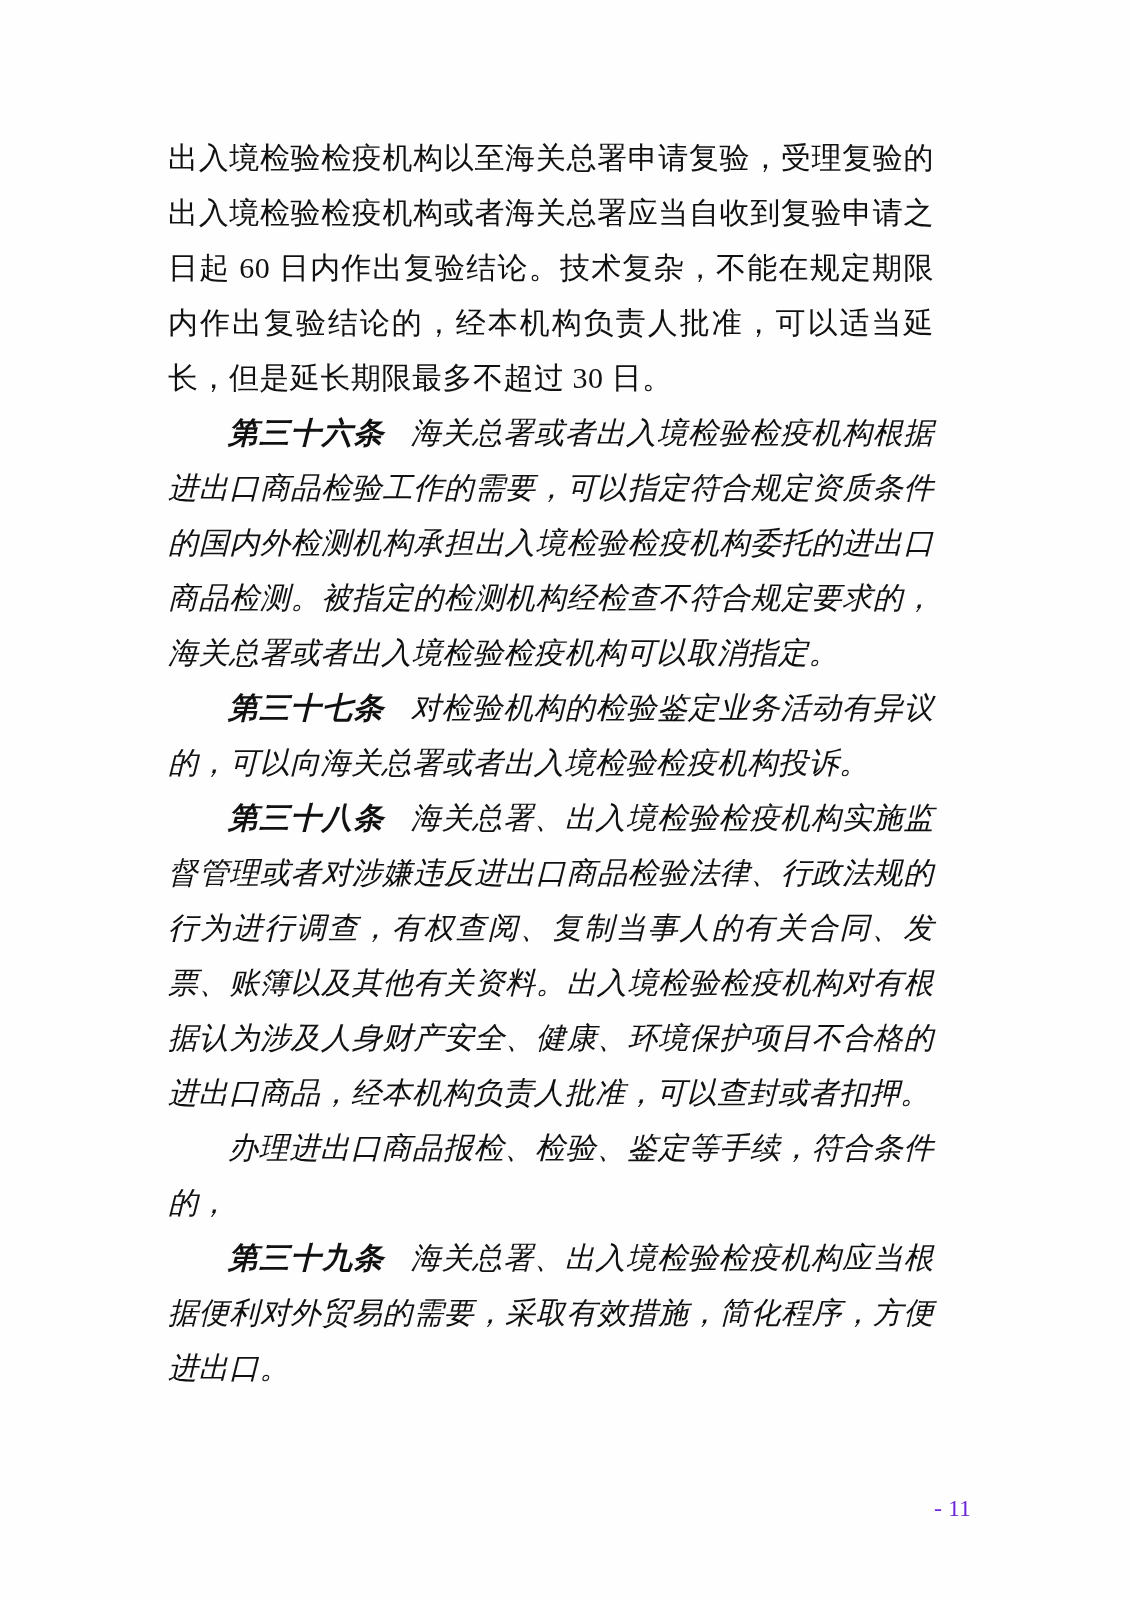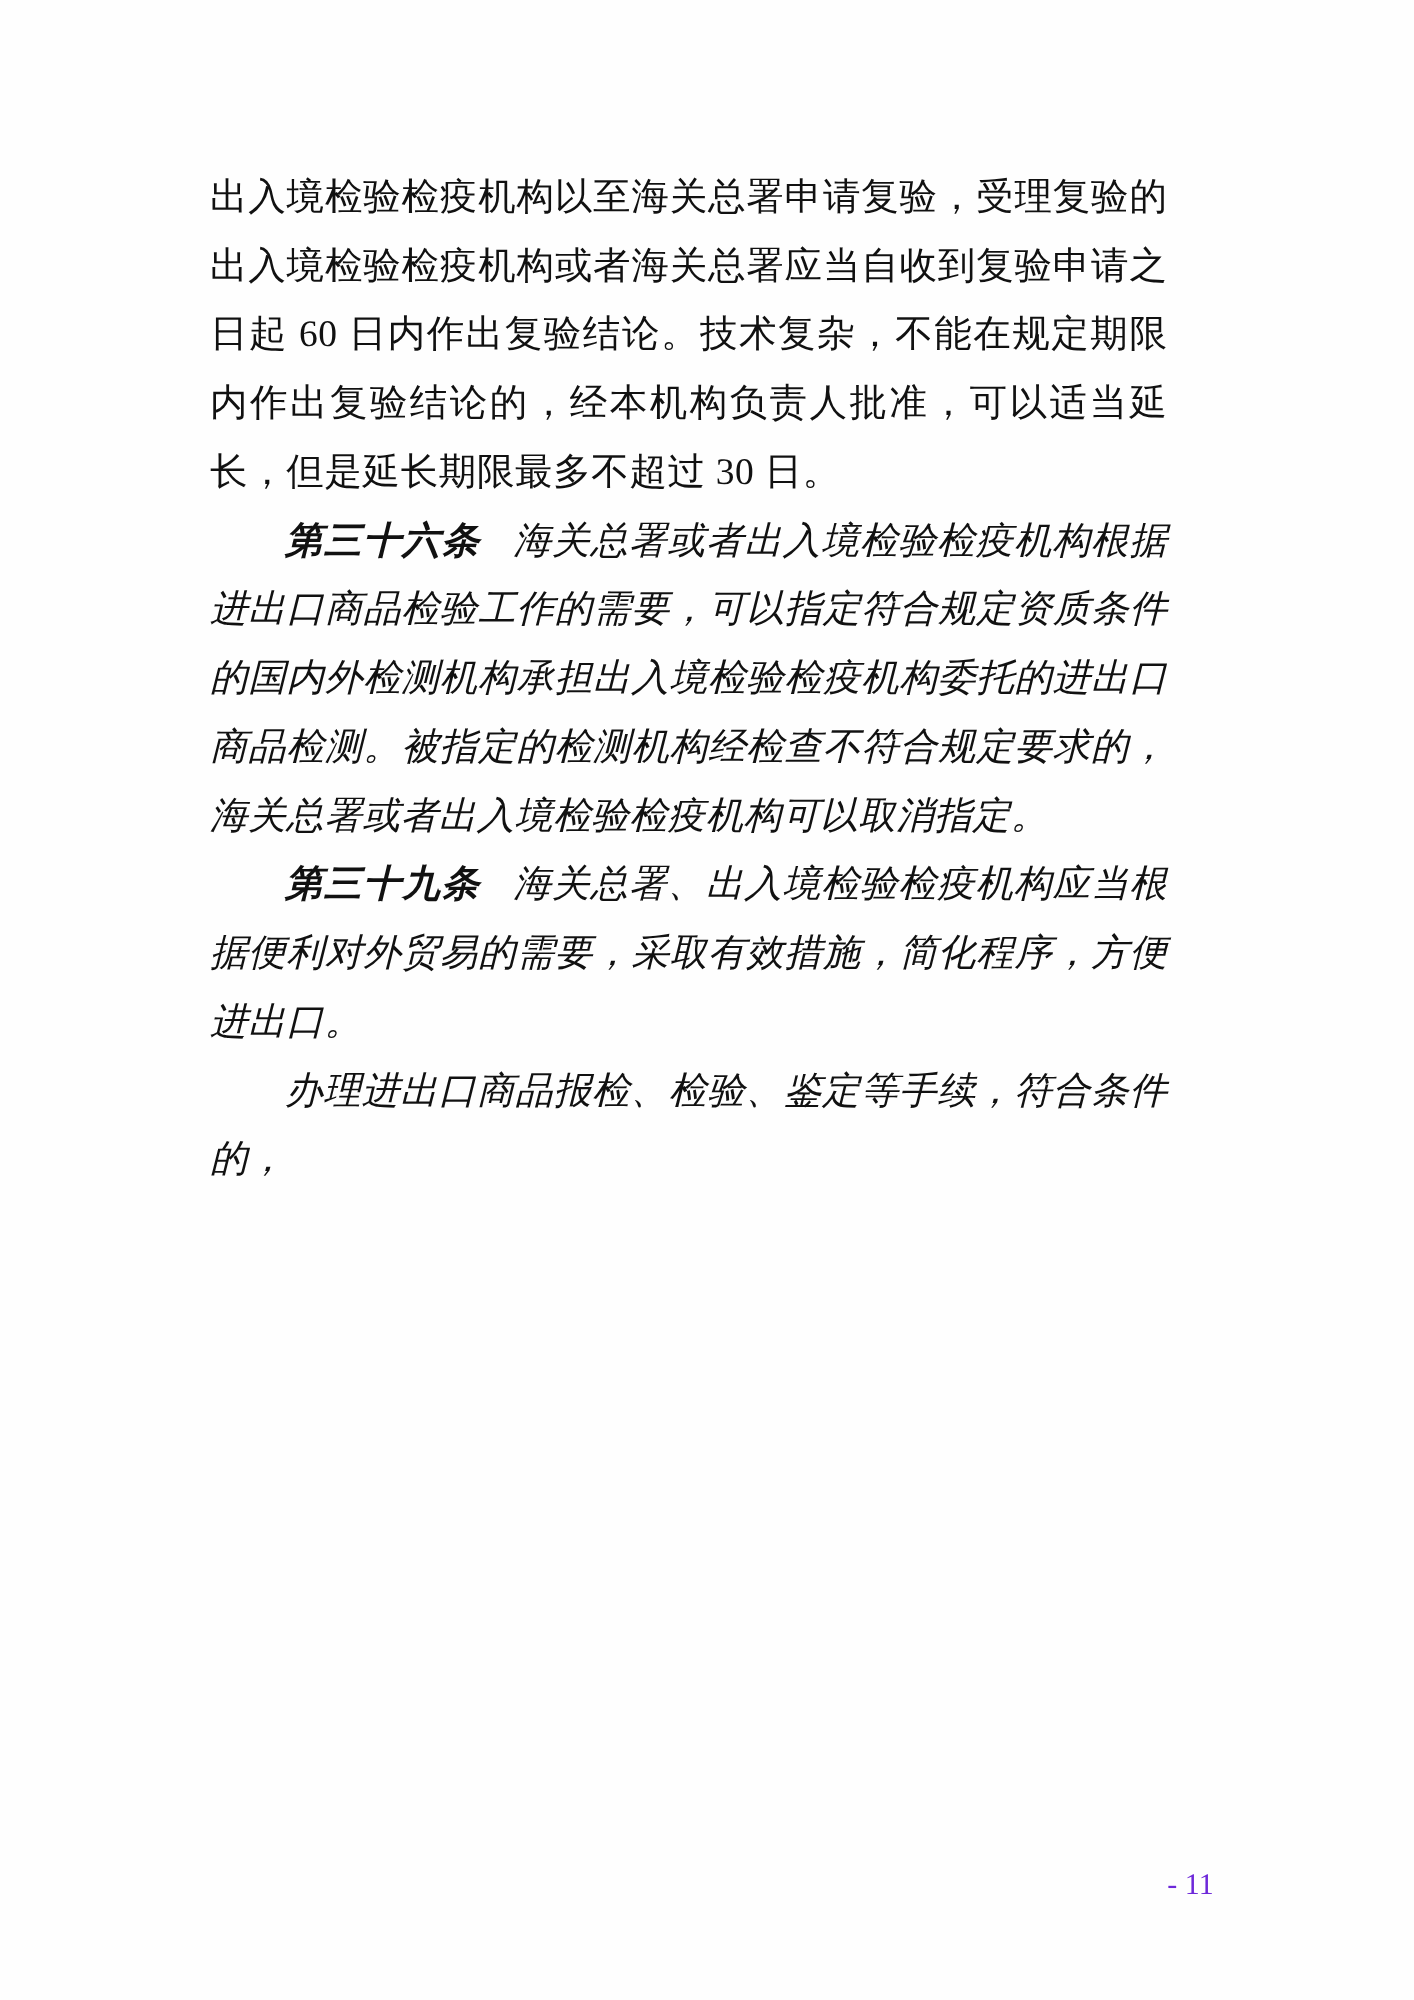--- a/index.html
+++ b/index.html
@@ -66,27 +66,33 @@
   <div class="content">
 
     <p class="para">
       <span>出入境检验检疫机构以至海关总署申请复验，受理复验的出入境检验检疫机构或者海关总署应当自收到复验申请之日起 60 日内作出复验结论。技术复杂，不能在规定期限内作出复验结论的，经本机构负责人批准，可以适当延长，但是延长期限最多不超过 30 日。</span>
     </p>
 
     <p class="para indent">
       <span class="art-label">第三十六条</span><span class="gap"></span><span>海关总署或者出入境检验检疫机构根据进出口商品检验工作的需要，可以指定符合规定资质条件的国内外检测机构承担出入境检验检疫机构委托的进出口商品检测。被指定的检测机构经检查不符合规定要求的，海关总署或者出入境检验检疫机构可以取消指定。</span>
     </p>
 
-
+    <p class="para indent">
+      <span class="art-label">第三十七条</span><span class="gap"></span><span>对检验机构的检验鉴定业务活动有异议的，可以向海关总署或者出入境检验检疫机构投诉。</span>
+    </p>
 
     <p class="para indent">
-      <span class="art-label">第三十九条</span><span class="gap"></span><span>海关总署、出入境检验检疫机构应当根据便利对外贸易的需要，采取有效措施，简化程序，方便进出口。</span>
+      <span class="art-label">第三十八条</span><span class="gap"></span><span>海关总署、出入境检验检疫机构实施监督管理或者对涉嫌违反进出口商品检验法律、行政法规的行为进行调查，有权查阅、复制当事人的有关合同、发票、账簿以及其他有关资料。出入境检验检疫机构对有根据认为涉及人身财产安全、健康、环境保护项目不合格的进出口商品，经本机构负责人批准，可以查封或者扣押。</span>
     </p>
 
     <p class="para indent">
       <span>办理进出口商品报检、检验、鉴定等手续，符合条件的，</span>
+    </p>
+
+    <p class="para indent">
+      <span class="art-label">第三十九条</span><span class="gap"></span><span>海关总署、出入境检验检疫机构应当根据便利对外贸易的需要，采取有效措施，简化程序，方便进出口。</span>
     </p>
 
   </div>
 
   <div class="page-number">- 11</div>
 
 </div>
 
 </body></html>

